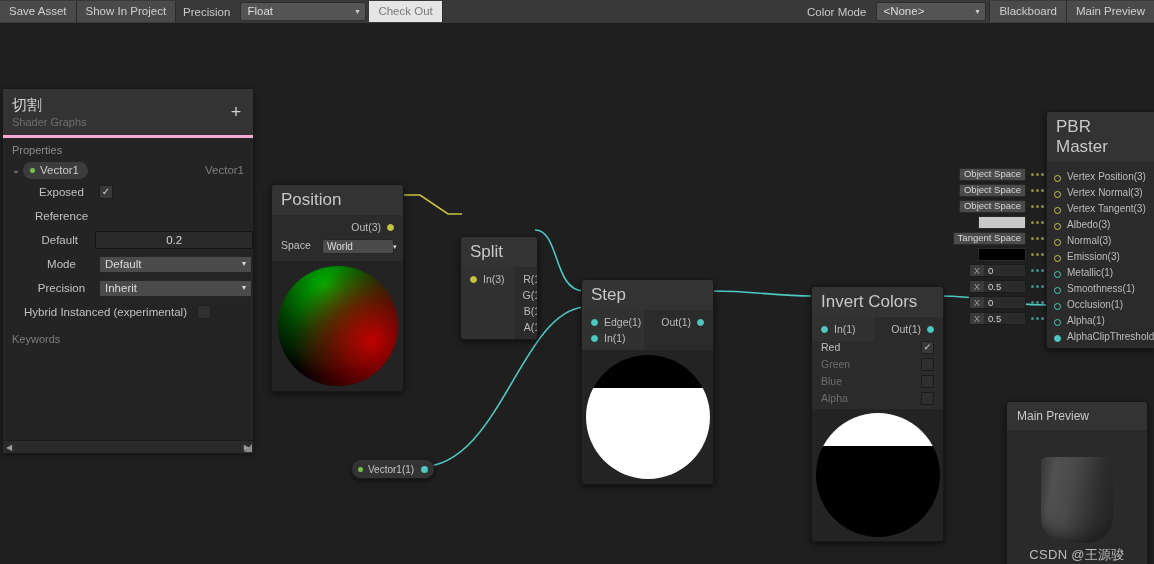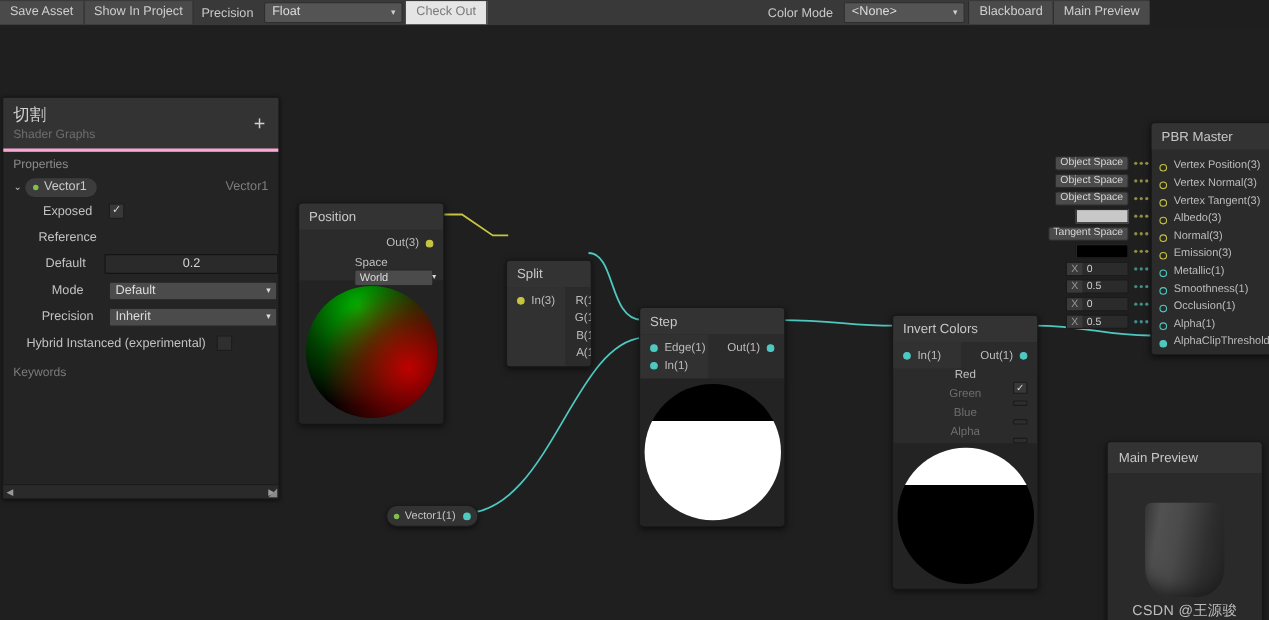--- a/index.html
+++ b/index.html
@@ -3,21 +3,21 @@
 <meta charset="utf-8">
 <style>
   html,body{margin:0;padding:0;background:#1e1e1e;}
   body{
     width:1154px;height:564px;overflow:hidden;position:relative;
     font-family:"Liberation Sans","DejaVu Sans",sans-serif;
     color:#c4c4c4;-webkit-font-smoothing:antialiased;
   }
   
   #toolbar{
-    position:absolute;left:0;top:0;width:1045px;height:23px;
+    position:absolute;left:0;top:0;width:1154px;height:23px;
     background:#393939;border-bottom:1px solid #232323;
     display:flex;align-items:center;font-size:11.5px;
   }
   #toolbar .spacer{flex:1 1 auto;}
   .tb-btn{
     height:21px;line-height:21px;padding:0 9px;background:#4a4a4a;
     border-right:1px solid #2b2b2b;color:#cfcfcf;white-space:nowrap;
   }
   .tb-btn.dim{color:#7a7a7a;background:#e5e5e5;}
   .tb-label{padding:0 7px;color:#c9c9c9;white-space:nowrap;}
@@ -84,34 +84,34 @@
   #bb-grip{
     position:absolute;right:1px;bottom:1px;width:0;height:0;
     border-left:8px solid transparent;border-bottom:8px solid #8a8a8a;
   }
 
   
   .node{
     position:absolute;background:#2b2b2b;border:1px solid #181818;border-radius:4px;
     box-shadow:0 2px 6px rgba(0,0,0,.55);overflow:hidden;
   }
-  .nhead{background:#333333;color:#c8c8c8;font-size:12px;padding:5px 9px 5px 9px;}
+  .nhead{background:#333333;color:#c8c8c8;font-size:17px;padding:5px 9px 5px 9px;}
   .nports{display:flex;background:#2b2b2b;}
   .ncol-in{flex:0 0 auto;padding:4px 0;}
   .ncol-out{flex:1 1 auto;padding:4px 0;text-align:right;}
   .port{display:flex;align-items:center;height:16px;font-size:10.5px;color:#bcbcbc;padding:0 9px;white-space:nowrap;}
   .port.out{justify-content:flex-end;}
   .dot{width:7px;height:7px;border-radius:50%;box-sizing:border-box;flex:0 0 auto;}
   .dot.cy{border:1.5px solid #4ec9c1;background:transparent;}
   .dot.cy.fill{background:#4ec9c1;border-color:#4ec9c1;}
   .dot.ye{border:1.5px solid #c7c43f;background:transparent;}
   .dot.ye.fill{background:#c7c43f;border-color:#c7c43f;}
   .port.in .dot{margin-right:6px;}
   .port.out .dot{margin-left:6px;}
-  .nrow{display:flex;align-items:center;height:22px;padding:0 9px;font-size:10.5px;color:#c0c0c0;flex-direction:column;}
+  .nrow{display:flex;height:22px;padding:0 9px;font-size:10.5px;color:#c0c0c0;}
   .nrow .ctl{margin-left:auto;gap:40px;}
   .nsel{
     height:15px;line-height:14px;background:#4b4b4b;border:1px solid #262626;border-radius:2px;
     color:#dcdcdc;font-size:10px;padding:0 4px;width:72px;display:flex;align-items:center;box-sizing:border-box;
   }
   .nsel .arw{margin-left:auto;font-size:7px;}
   .npreview{background:#232323;display:flex;align-items:center;justify-content:center;}
   .sphere{border-radius:50%;}
   .nchk{width:11px;height:11px;background:#383838;border:1px solid #1b1b1b;border-radius:1px;
     display:flex;align-items:center;justify-content:center;font-size:9px;color:#ddd;line-height:9px;}

